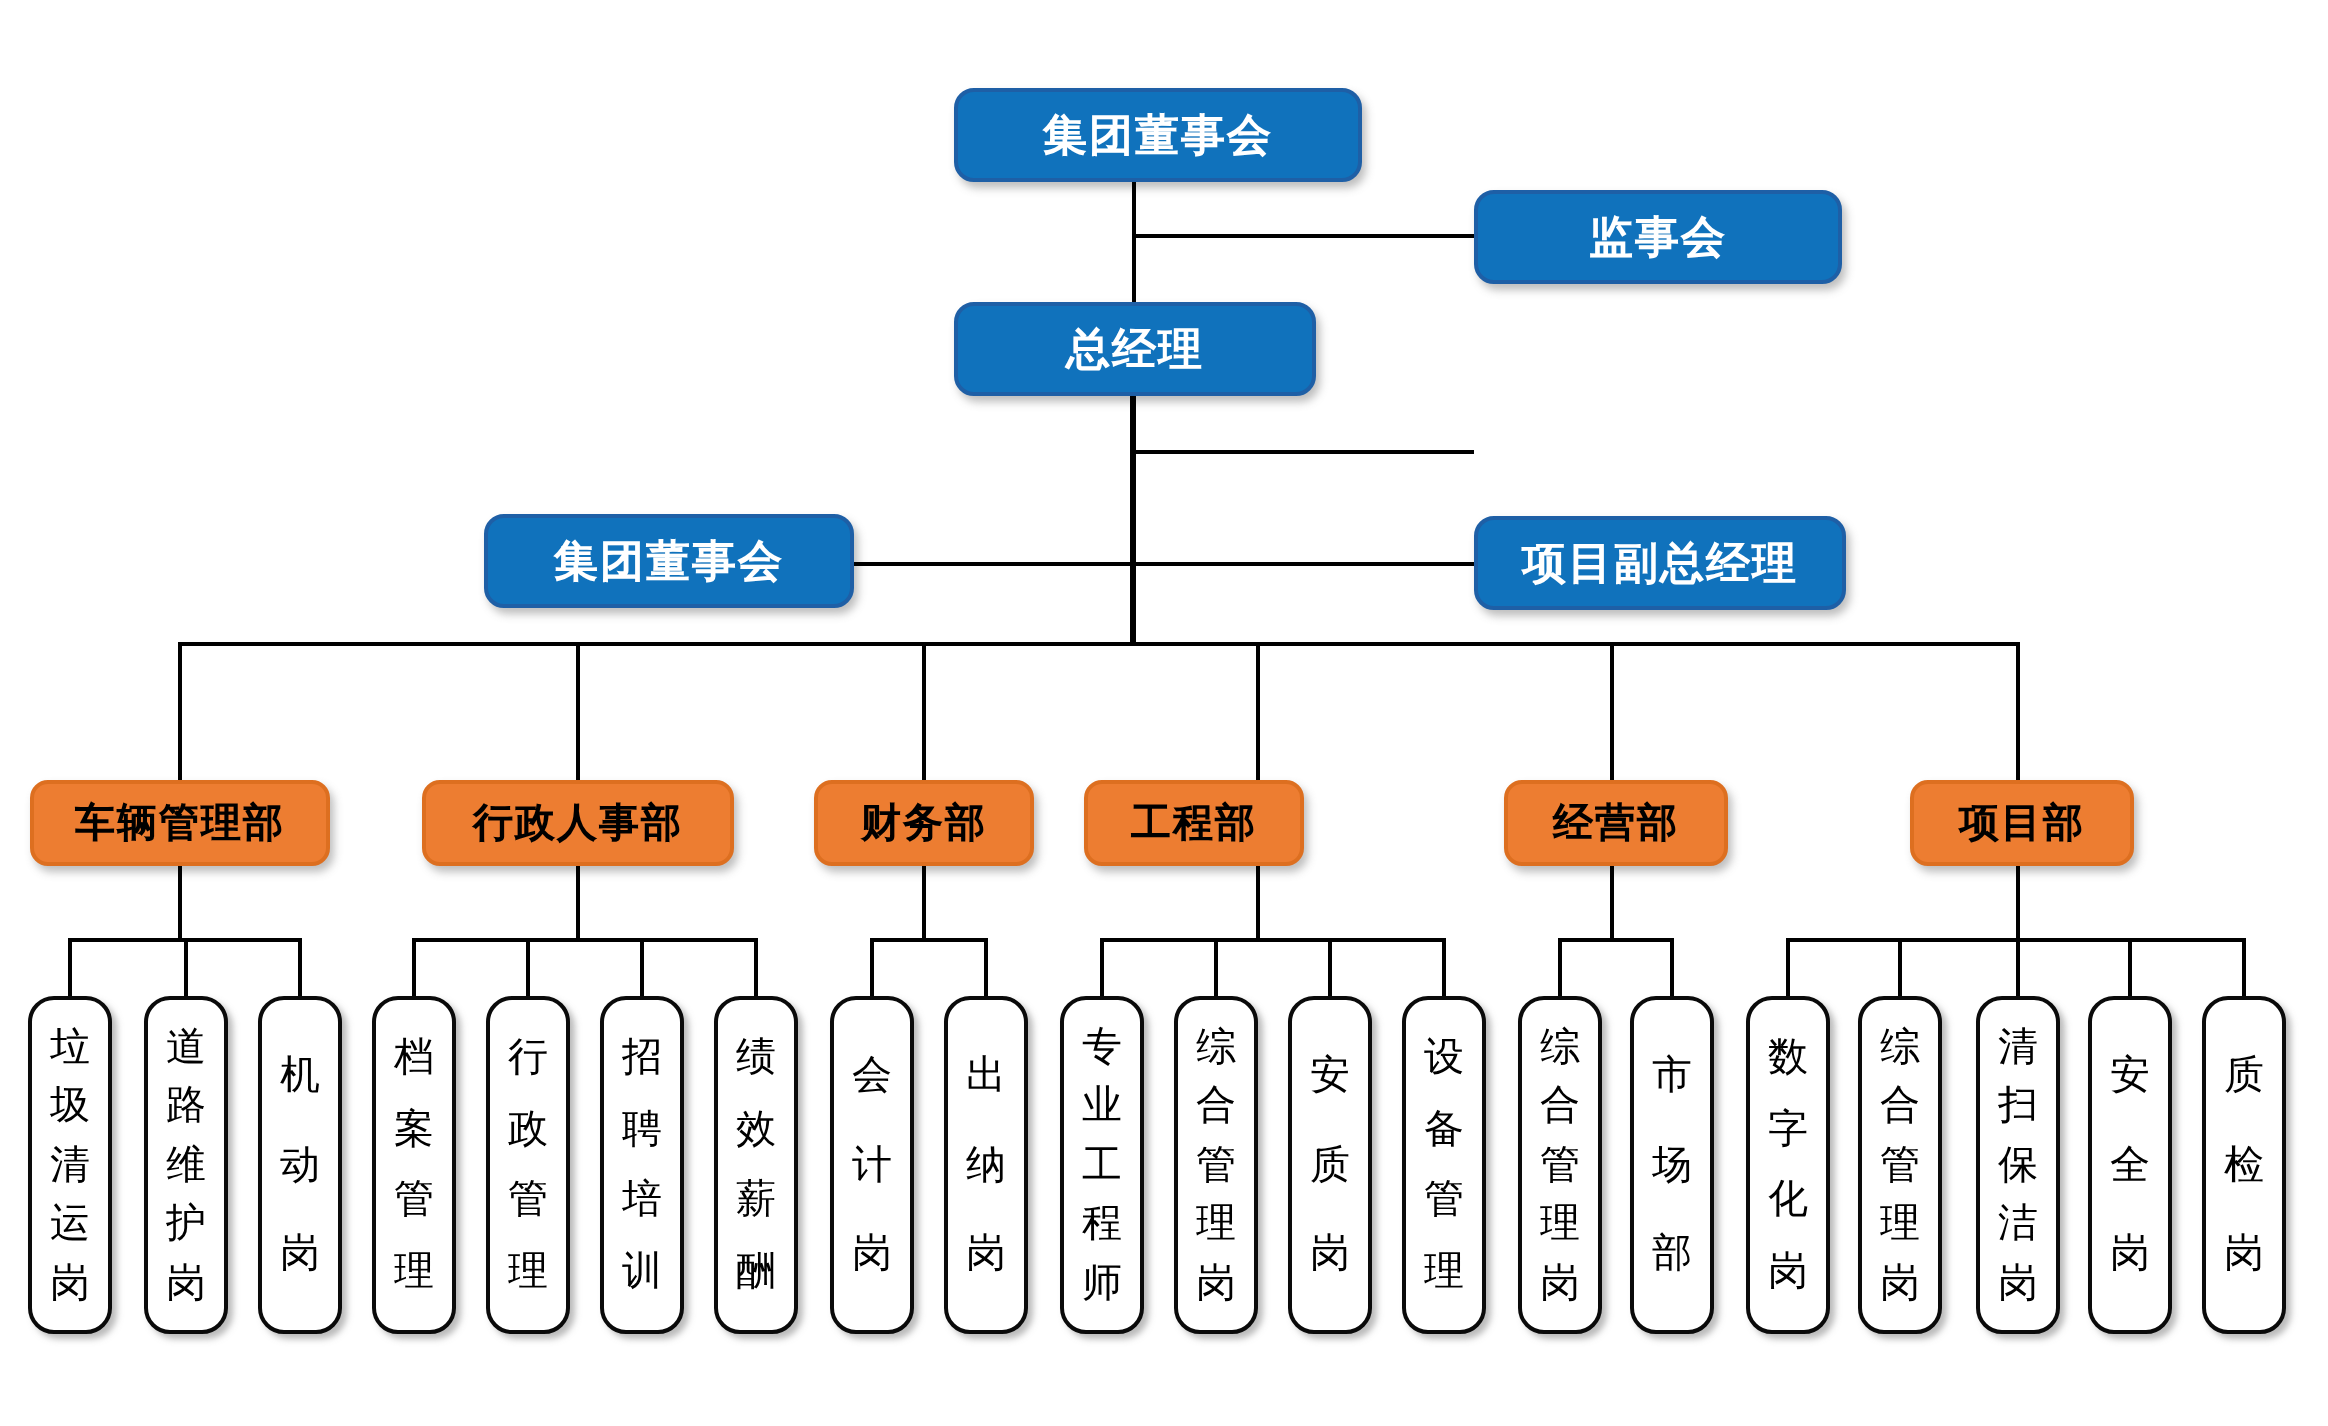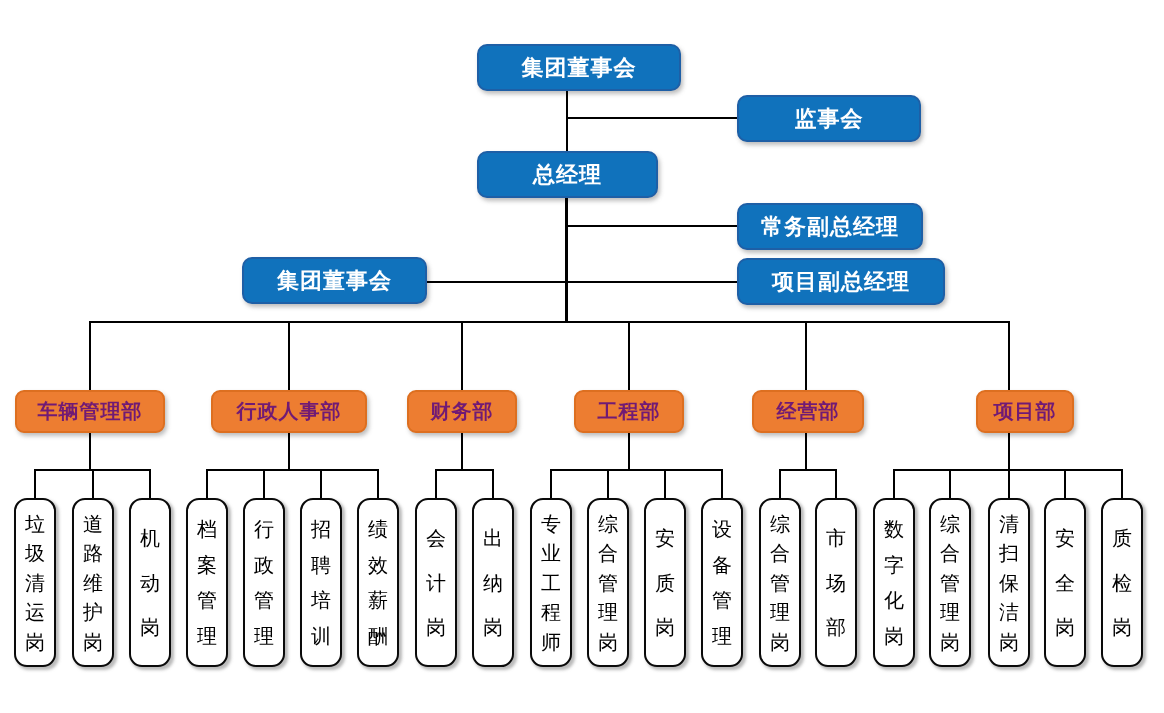--- a/index.html
+++ b/index.html
@@ -13,21 +13,21 @@
     font-family:"Liberation Sans","DejaVu Sans",sans-serif;overflow:hidden;
   }
   .box{position:absolute;display:flex;align-items:center;justify-content:center;
     box-sizing:border-box;text-align:center;}
   .exec{
     background:var(--blue);color:#ffffff;font-weight:700;font-size:22px;
     height:47px;border-radius:10px;border:2px solid var(--blue-border);
     box-shadow:2px 3px 4px rgba(110,110,110,.45);letter-spacing:1px;
   }
   .dept{
-    background:var(--orange);color:#701a75;font-weight:700;font-size:20px;
+    background:var(--orange);color:#000000;font-weight:700;font-size:20px;
     height:43px;top:390px;border-radius:9px;border:2px solid var(--orange-border);
     box-shadow:2px 3px 4px rgba(110,110,110,.45);letter-spacing:1px;
   }
   .vbox{
     position:absolute;top:498px;width:42px;height:169px;background:#ffffff;
     border:2.5px solid #0a0a0a;border-radius:13px;box-sizing:border-box;
     box-shadow:2.5px 2.5px 3px rgba(120,120,120,.5);
   }
   .vlabel{
     display:flex;flex-direction:column;align-items:center;justify-content:space-evenly;
@@ -42,46 +42,43 @@
 
   <div class="box exec" style="left:477px;top:44px;width:204px">
     <span>集团董事会</span>
   </div>
   <div class="box exec" style="left:477px;top:151px;width:181px">
     <span>总经理</span>
   </div>
   <div class="box exec" style="left:737px;top:95px;width:184px">
     <span>监事会</span>
   </div>
-  <div class="box exec" style="left:737px;top:203px;width:186px">
-    <span>常务副总经理</span>
-  </div>
   <div class="box exec" style="left:242px;top:257px;width:185px">
     <span>集团董事会</span>
   </div>
-  <div class="box exec" style="left:737px;top:258px;width:208px">
+  <div class="box exec" style="left:737px;top:258px;width:186px">
     <span>项目副总经理</span>
   </div>
 
   <div class="box dept" style="left:15px;width:150px">
     <span>车辆管理部</span>
   </div>
   <div class="box dept" style="left:407px;width:110px">
     <span>财务部</span>
   </div>
   <div class="box dept" style="left:211px;width:156px">
     <span>行政人事部</span>
   </div>
-  <div class="box dept" style="left:574px;width:110px">
+  <div class="box dept" style="left:542px;width:110px">
     <span>工程部</span>
   </div>
   <div class="box dept" style="left:752px;width:112px">
     <span>经营部</span>
   </div>
-  <div class="box dept" style="left:976px;width:98px">
+  <div class="box dept" style="left:955px;width:112px">
     <span>项目部</span>
   </div>
 
   <div class="vbox" style="left:14px">
       <div class="vlabel">
         <span>垃</span>
         <span>圾</span>
         <span>清</span>
         <span>运</span>
         <span>岗</span>

